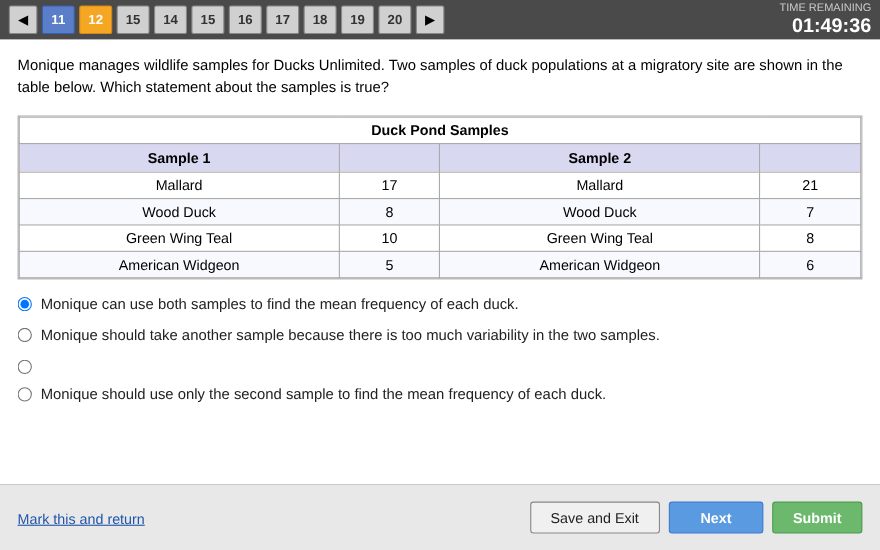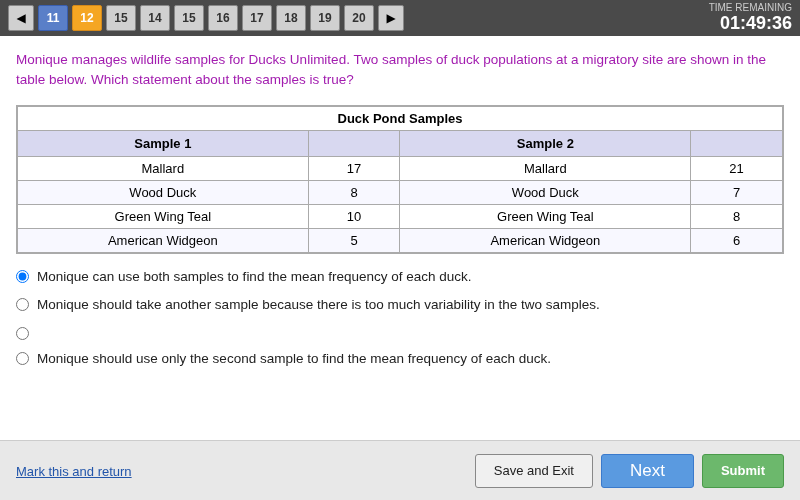--- a/index.html
+++ b/index.html
@@ -83,21 +83,21 @@
       background: white;
       flex: 1;
       padding: 14px 16px 10px 16px;
       overflow-y: auto;
     }
 
     .question-text {
       font-size: 13.5px;
       line-height: 1.5;
       margin-bottom: 14px;
-      color: #a21caf;
+      color: #000000;
     }
 
     
     .duck-table-wrapper {
       border: 1px solid #aaa;
       margin-bottom: 14px;
     }
     .duck-table {
       width: 100%;
       border-collapse: collapse;
@@ -189,22 +189,22 @@
       padding: 6px 18px;
       font-size: 13px;
       cursor: pointer;
       border-radius: 3px;
       color: #222;
     }
     .btn-next {
       background: #5a9ae0;
       border: 1px solid #3a7acc;
       padding: 6px 28px;
-      font-size: 17px;
-      font-weight: normal;
+      font-size: 13px;
+      font-weight: bold;
       cursor: pointer;
       border-radius: 3px;
       color: white;
     }
     .btn-submit {
       background: #6cb86c;
       border: 1px solid #4a9a4a;
       padding: 6px 18px;
       font-size: 13px;
       font-weight: bold;

